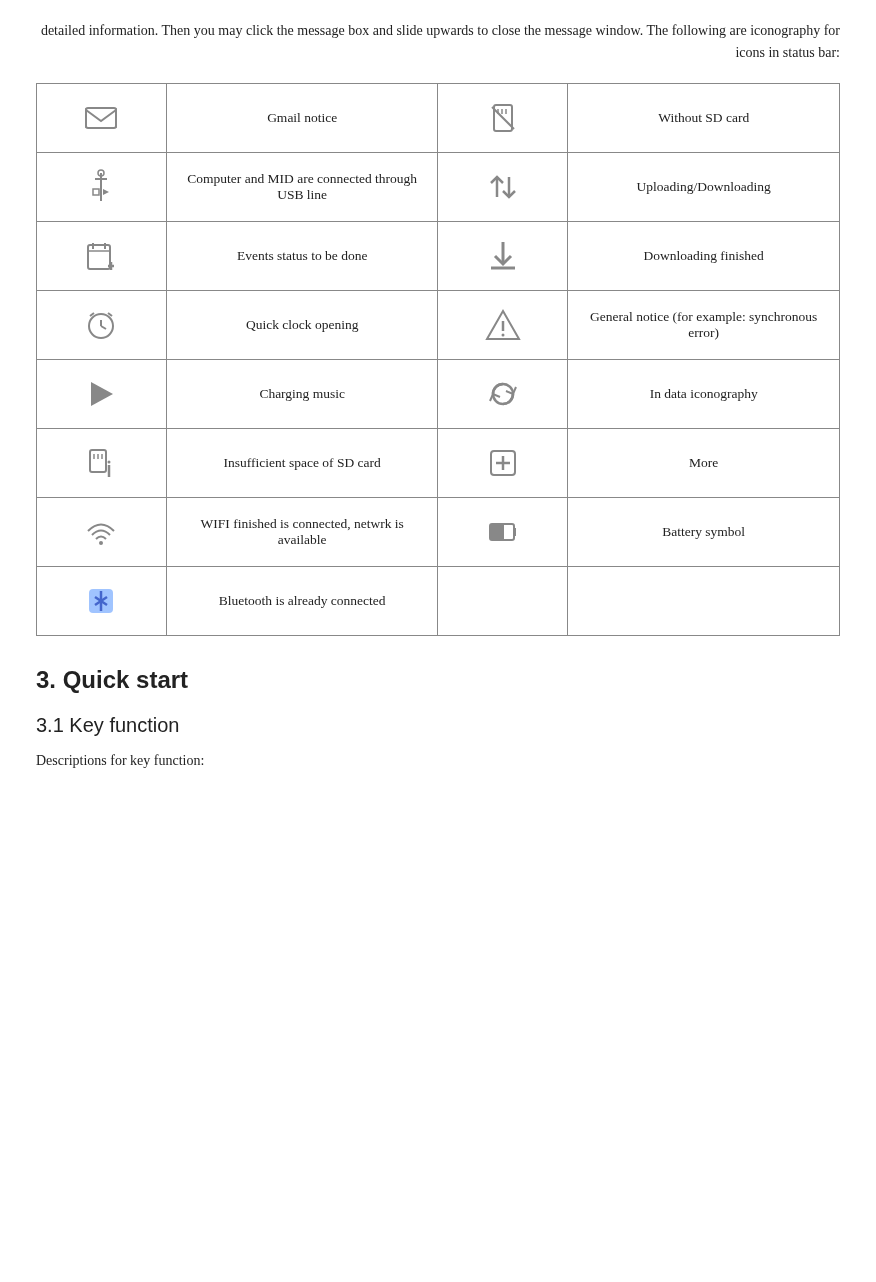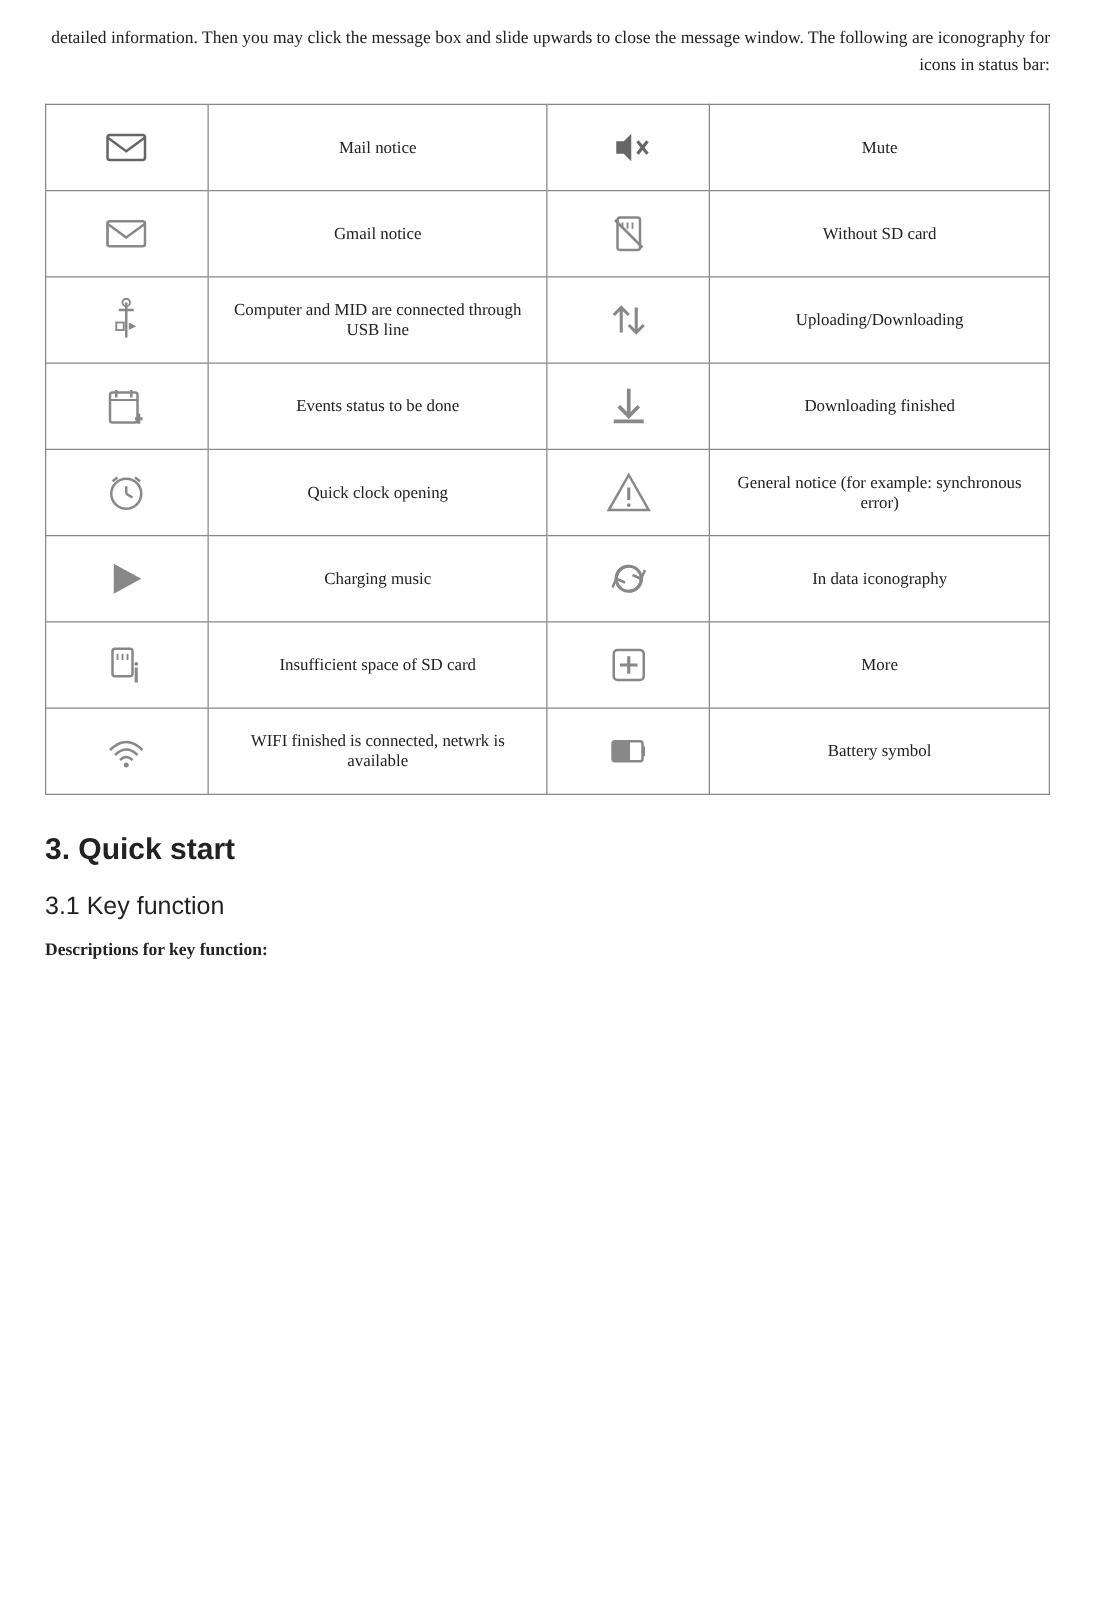--- a/index.html
+++ b/index.html
@@ -53,53 +53,32 @@
       margin: 30px 0 20px 0;
       font-family: Arial, sans-serif;
     }
     .sub-heading {
       font-size: 20px;
       font-weight: normal;
       margin: 20px 0 16px 0;
       font-family: Arial, sans-serif;
     }
     .desc-label {
-      font-weight: bold;
+      font-weight: normal;
       font-size: 14px;
       margin-top: 10px;
     }
   </style>
 </head>
 <body>
 
 <p class="intro-text">detailed information. Then you may click the message box and slide upwards to close the message window. The following are iconography for icons in status bar:</p>
 
 <table>
   <tbody id="table-body">
-      <tr>
-        <td class="icon-cell">
-          <div class="icon-box">
-            <svg class="icon-svg" viewBox="0 0 36 36">
-              <rect x="3" y="8" width="30" height="20" rx="2" fill="none" stroke="#666" stroke-width="2"></rect>
-              <polyline points="3,10 18,21 33,10" fill="none" stroke="#666" stroke-width="2"></polyline>
-            </svg>
-          </div>
-        </td>
-        <td class="label-cell">Mail notice</td>
-        <td class="icon-cell">
-          <div class="icon-box">
-            <svg class="icon-svg" viewBox="0 0 36 36">
-              <polygon points="8,13 14,13 20,7 20,29 14,23 8,23" fill="#666"></polygon>
-              <line x1="25" y1="13" x2="33" y2="23" stroke="#666" stroke-width="2.5"></line>
-              <line x1="33" y1="13" x2="25" y2="23" stroke="#666" stroke-width="2.5"></line>
-            </svg>
-          </div>
-        </td>
-        <td class="label-cell">Mute</td>
-      </tr>
       <tr>
         <td class="icon-cell">
           <div class="icon-box">
             <svg class="icon-svg" viewBox="0 0 36 36">
               <rect x="3" y="8" width="30" height="20" rx="2" fill="none" stroke="#888" stroke-width="2"></rect>
               <polyline points="3,10 18,21 33,10" fill="none" stroke="#888" stroke-width="2"></polyline>
               <line x1="3" y1="8" x2="3" y2="28" stroke="#888" stroke-width="1.5"></line>
               <line x1="33" y1="8" x2="33" y2="28" stroke="#888" stroke-width="1.5"></line>
             </svg>
           </div>
@@ -256,18 +235,33 @@
               <rect x="5" y="10" width="24" height="16" rx="2" fill="none" stroke="#888" stroke-width="2"></rect>
               <rect x="5" y="10" width="14" height="16" rx="1" fill="#888"></rect>
               <line x1="29" y1="15" x2="31" y2="15" stroke="#888" stroke-width="2"></line>
               <line x1="29" y1="21" x2="31" y2="21" stroke="#888" stroke-width="2"></line>
               <rect x="29" y="15" width="2" height="6" fill="#888"></rect>
             </svg>
           </div>
         </td>
         <td class="label-cell">Battery symbol</td>
       </tr>
+      <tr>
+        <td class="icon-cell">
+          <div class="icon-box">
+            <svg class="icon-svg" viewBox="0 0 36 36">
+              <rect x="6" y="6" width="24" height="24" rx="4" fill="#a0c4ff"></rect>
+              <line x1="18" y1="8" x2="18" y2="28" stroke="#4466cc" stroke-width="2.5"></line>
+              <polyline points="12,14 24,22" fill="none" stroke="#4466cc" stroke-width="2.5"></polyline>
+              <polyline points="12,22 24,14" fill="none" stroke="#4466cc" stroke-width="2.5"></polyline>
+            </svg>
+          </div>
+        </td>
+        <td class="label-cell">Bluetooth is already connected</td>
+        <td class="icon-cell"></td>
+        <td class="label-cell"></td>
+      </tr>
     </tbody>
 </table>
 
 <div class="section-heading">3. Quick start</div>
 <div class="sub-heading">3.1 Key function</div>
 <div class="desc-label">Descriptions for key function:</div>
 
 </body></html>

